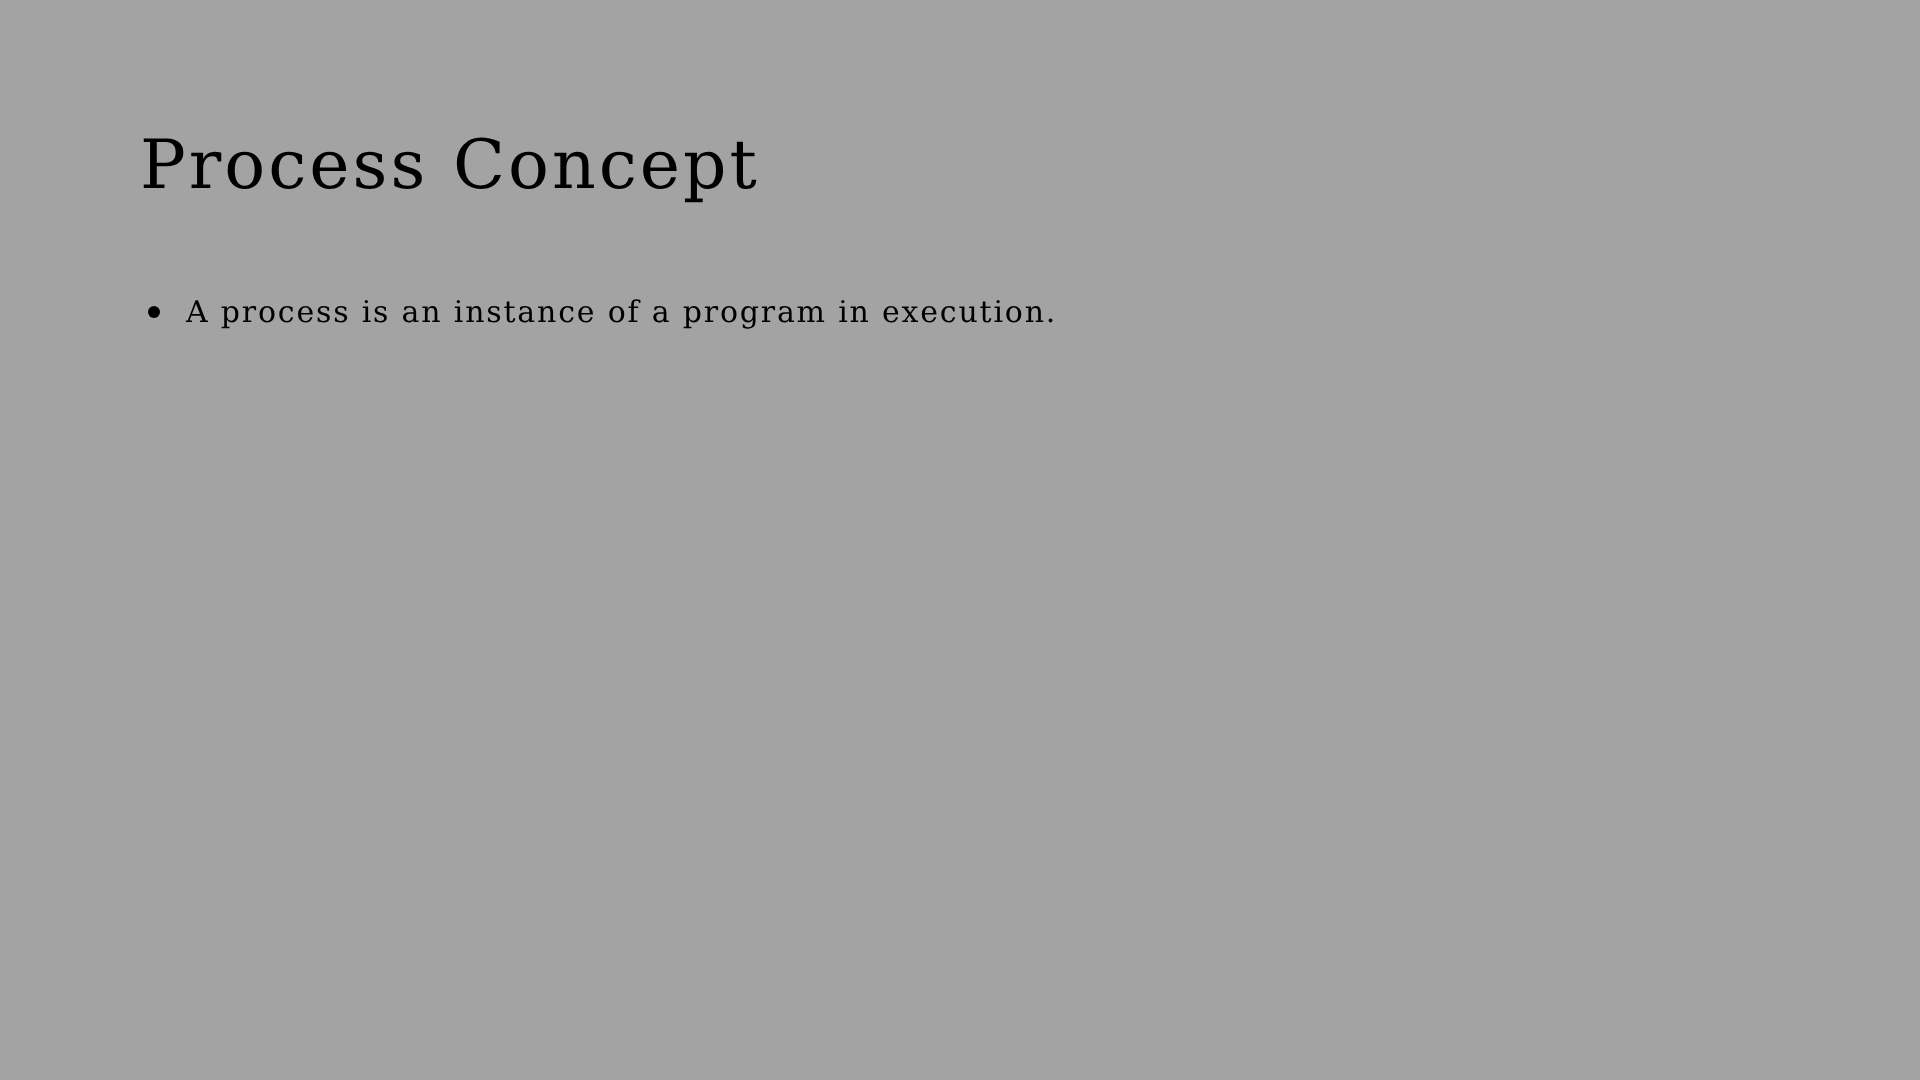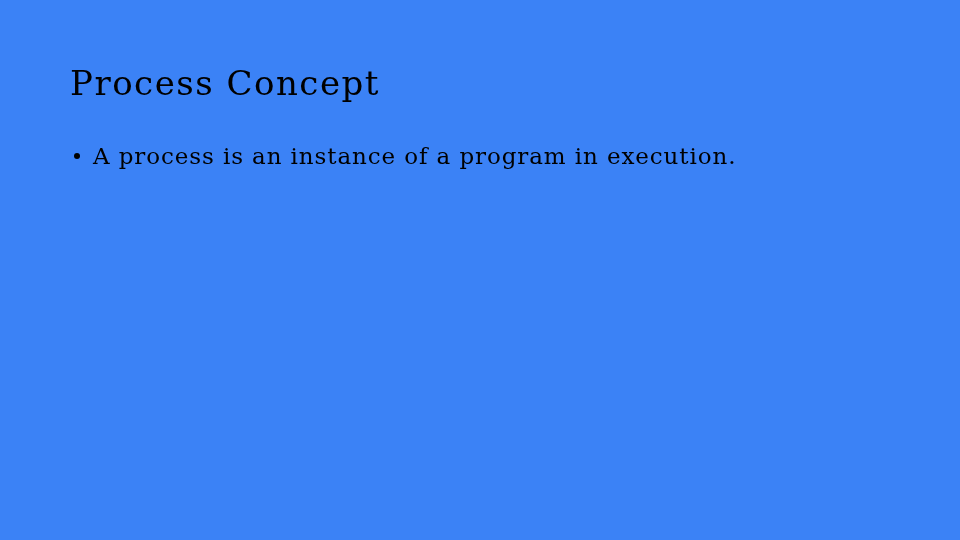--- a/index.html
+++ b/index.html
@@ -12,21 +12,21 @@
     background: #ffffff;
     font-family: "DejaVu Sans Mono", "Liberation Mono", monospace;
     color: #000000;
     overflow: hidden;
   }
 
   .slide {
     position: relative;
     width: 960px;
     height: 540px;
-    background: #3b82f6;
+    background: #a3a3a3;
   }
 
   .slide-title {
     position: absolute;
     left: 70px;
     top: 62px;
     font-family: "DejaVu Serif", "Liberation Serif", serif;
     font-size: 34px;
     line-height: 42px;
     letter-spacing: 1.5px;
@@ -39,21 +39,21 @@
     position: absolute;
     left: 70px;
     top: 142px;
     width: 830px;
   }
 
   .bullet-item {
     position: relative;
     padding-left: 23px;
     font-family: "DejaVu Serif", "Liberation Serif", serif;
-    font-size: 23px;
+    font-size: 15px;
     line-height: 29px;
     letter-spacing: 0.9px;
     color: #000000;
     text-align: left;
   }
 
   .bullet-item + .bullet-item {
     margin-top: 11px;
   }
 

